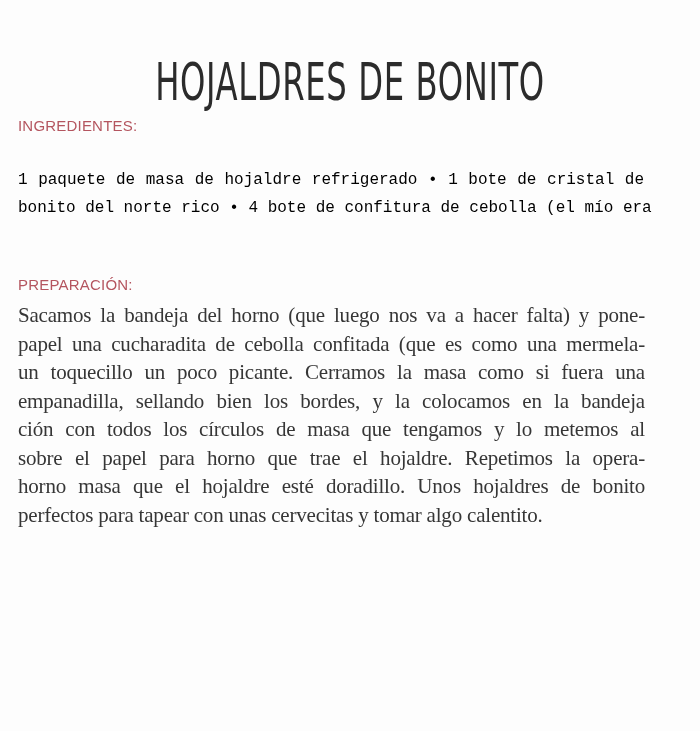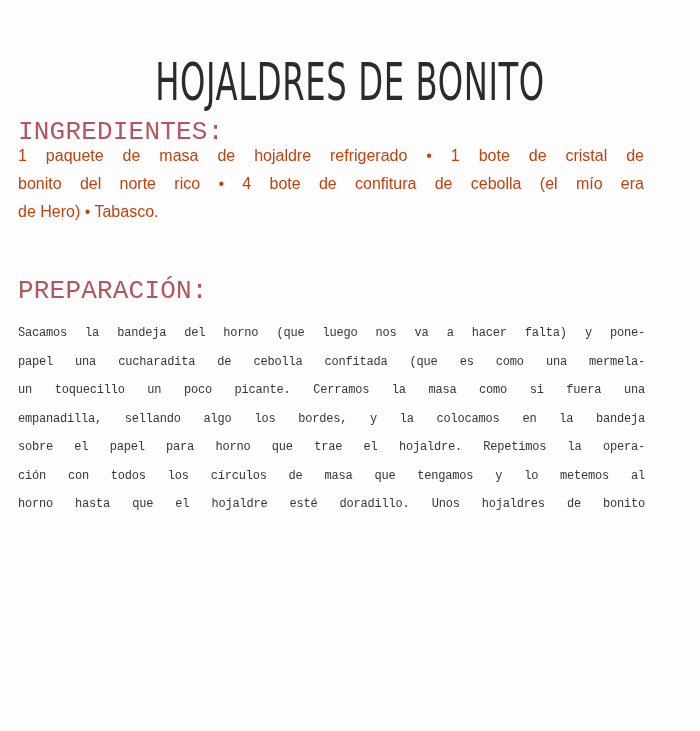--- a/index.html
+++ b/index.html
@@ -9,56 +9,56 @@
     }
     .title {
       position: absolute; left: 0; top: 14px; width: 700px; text-align: center;
       font-family: "DejaVu Sans", sans-serif; font-size: 52px; font-weight: normal;
       color: #2b2b2b; letter-spacing: 1px;
       transform: scaleX(0.62); transform-origin: 50% 50%;
       line-height: 66px; white-space: nowrap;
     }
     .section-heading {
       position: absolute; left: 18px;
-      font-family: Liberation Mono, monospace; font-size: 26px;
+      font-family: Liberation Sans, sans-serif; font-size: 15px;
       color: #b4555f; letter-spacing: 0.2px;
     }
     #ing-heading { top: 117px; }
     #prep-heading { top: 268px; margin-top: 8px; }
     .ingredients {
-      position: absolute; left: 18px; top: 142px; width: 626px;
-      font-family: Liberation Sans, sans-serif; font-size: 16px;
-      color: #c2410c; line-height: 28px; text-align: justify;
+      position: absolute; left: 18px; top: 166px; width: 626px;
+      font-family: Liberation Mono, monospace; font-size: 16px;
+      color: #000000; line-height: 28px; text-align: justify;
     }
     .ingredients .line { display: block; text-align: justify; text-align-last: justify; white-space: nowrap; }
     .ingredients .line.last { text-align-last: left; }
     .prep {
-      position: absolute; left: 18px; top: 319px; width: 627px;
-      font-family: Liberation Mono, monospace; font-size: 12px;
+      position: absolute; left: 18px; top: 301px; width: 627px;
+      font-family: Liberation Serif, serif; font-size: 21px;
       color: #363636; line-height: 28.5px;
     }
     .prep .line { display: block; text-align: justify; text-align-last: justify; white-space: nowrap; letter-spacing: -0.2px; }
     .prep .line.last { text-align-last: left; }
   </style>
 </head>
 <body>
 
 <h1 class="title">HOJALDRES DE BONITO</h1>
 
 <div class="section-heading" id="ing-heading">INGREDIENTES:</div>
 
 <div class="ingredients">
   <span class="line">1 paquete de masa de hojaldre refrigerado • 1 bote de cristal de</span>
   <span class="line">bonito del norte rico • 4 bote de confitura de cebolla (el mío era</span>
-  <span class="line last">de Hero) • Tabasco.</span>
 </div>
 
 <div class="section-heading" id="prep-heading">PREPARACIÓN:</div>
 
 <div class="prep">
   <span class="line">Sacamos la bandeja del horno (que luego nos va a hacer falta) y pone-</span>
   <span class="line">papel una cucharadita de cebolla confitada (que es como una mermela-</span>
   <span class="line">un toquecillo un poco picante. Cerramos la masa como si fuera una</span>
-  <span class="line">empanadilla, sellando algo los bordes, y la colocamos en la bandeja</span>
+  <span class="line">empanadilla, sellando bien los bordes, y la colocamos en la bandeja</span>
+  <span class="line">ción con todos los círculos de masa que tengamos y lo metemos al</span>
   <span class="line">sobre el papel para horno que trae el hojaldre. Repetimos la opera-</span>
-  <span class="line">ción con todos los círculos de masa que tengamos y lo metemos al</span>
-  <span class="line">horno hasta que el hojaldre esté doradillo. Unos hojaldres de bonito</span>
+  <span class="line">horno masa que el hojaldre esté doradillo. Unos hojaldres de bonito</span>
+  <span class="line last">perfectos para tapear con unas cervecitas y tomar algo calentito.</span>
 </div>
 
 </body></html>

